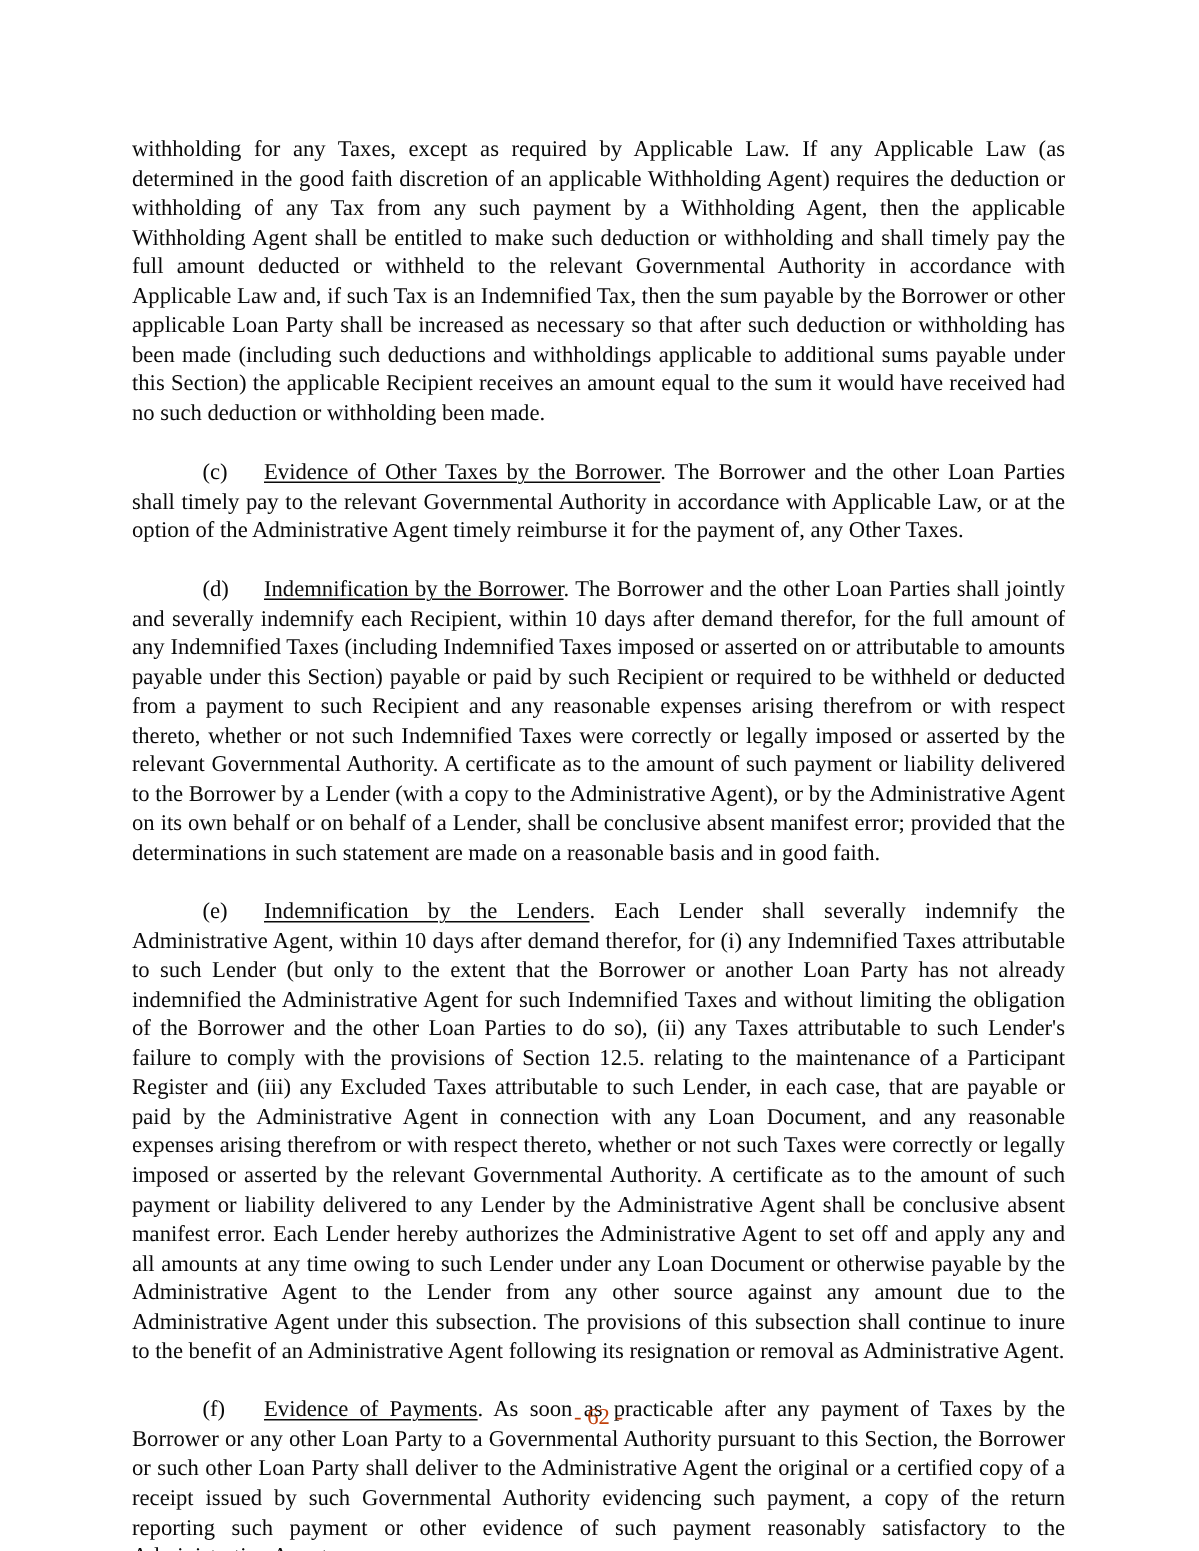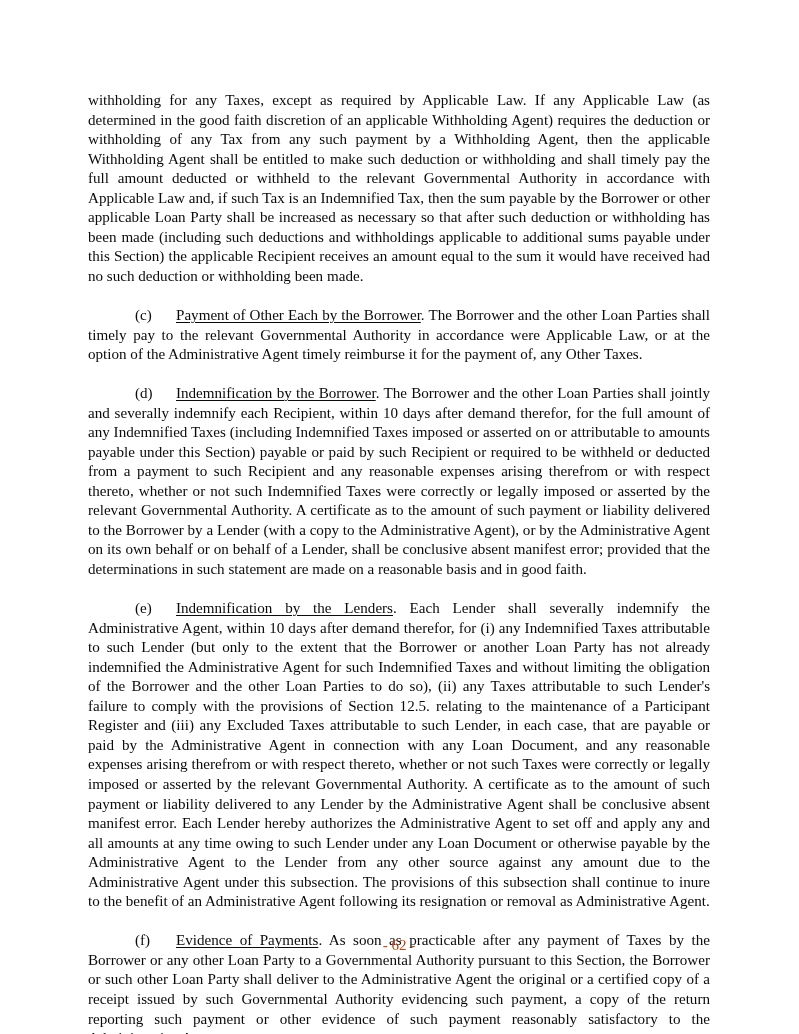--- a/index.html
+++ b/index.html
@@ -74,21 +74,21 @@
 
 <div class="page">
 
   <div class="content">
 
     <p class="body-par">
       <span>withholding for any Taxes, except as required by Applicable Law.  If any Applicable Law (as determined in the good faith discretion of an applicable Withholding Agent) requires the deduction or withholding of any Tax from any such payment by a Withholding Agent, then the applicable Withholding Agent shall be entitled to make such deduction or withholding and shall timely pay the full amount deducted or withheld to the relevant Governmental Authority in accordance with Applicable Law and, if such Tax is an Indemnified Tax, then the sum payable by the Borrower or other applicable Loan Party shall be increased as necessary so that after such deduction or withholding has been made (including such deductions and withholdings applicable to additional sums payable under this Section) the applicable Recipient receives an amount equal to the sum it would have received had no such deduction or withholding been made.</span>
     </p>
 
     <p class="body-par spaced">
-      <span class="marker">(c)</span><span class="heading-u">Payment of Other Each by the Borrower</span><span>.  The Borrower and the other Loan Parties shall timely pay to the relevant Governmental Authority in accordance were Applicable Law, or at the option of the Administrative Agent timely reimburse it for the payment of, any Other Taxes.</span>
+      <span class="marker">(c)</span><span class="heading-u">Evidence of Other Taxes by the Borrower</span><span>.  The Borrower and the other Loan Parties shall timely pay to the relevant Governmental Authority in accordance with Applicable Law, or at the option of the Administrative Agent timely reimburse it for the payment of, any Other Taxes.</span>
     </p>
 
     <p class="body-par spaced">
       <span class="marker">(d)</span><span class="heading-u">Indemnification by the Borrower</span><span>.  The Borrower and the other Loan Parties shall jointly and severally indemnify each Recipient, within 10 days after demand therefor, for the full amount of any Indemnified Taxes (including Indemnified Taxes imposed or asserted on or attributable to amounts payable under this Section) payable or paid by such Recipient or required to be withheld or deducted from a payment to such Recipient and any reasonable expenses arising therefrom or with respect thereto, whether or not such Indemnified Taxes were correctly or legally imposed or asserted by the relevant Governmental Authority.  A certificate as to the amount of such payment or liability delivered to the Borrower by a Lender (with a copy to the Administrative Agent), or by the Administrative Agent on its own behalf or on behalf of a Lender, shall be conclusive absent manifest error; provided that the determinations in such statement are made on a reasonable basis and in good faith.</span>
     </p>
 
     <p class="body-par spaced">
       <span class="marker">(e)</span><span class="heading-u">Indemnification by the Lenders</span><span>.  Each Lender shall severally indemnify the Administrative Agent, within 10 days after demand therefor, for (i) any Indemnified Taxes attributable to such Lender (but only to the extent that the Borrower or another Loan Party has not already indemnified the Administrative Agent for such Indemnified Taxes and without limiting the obligation of the Borrower and the other Loan Parties to do so), (ii) any Taxes attributable to such Lender's failure to comply with the provisions of Section 12.5. relating to the maintenance of a Participant Register and (iii) any Excluded Taxes attributable to such Lender, in each case, that are payable or paid by the Administrative Agent in connection with any Loan Document, and any reasonable expenses arising therefrom or with respect thereto, whether or not such Taxes were correctly or legally imposed or asserted by the relevant Governmental Authority.  A certificate as to the amount of such payment or liability delivered to any Lender by the Administrative Agent shall be conclusive absent manifest error.  Each Lender hereby authorizes the Administrative Agent to set off and apply any and all amounts at any time owing to such Lender under any Loan Document or otherwise payable by the Administrative Agent to the Lender from any other source against any amount due to the Administrative Agent under this subsection.  The provisions of this subsection shall continue to inure to the benefit of an Administrative Agent following its resignation or removal as Administrative Agent.</span>
     </p>
 

